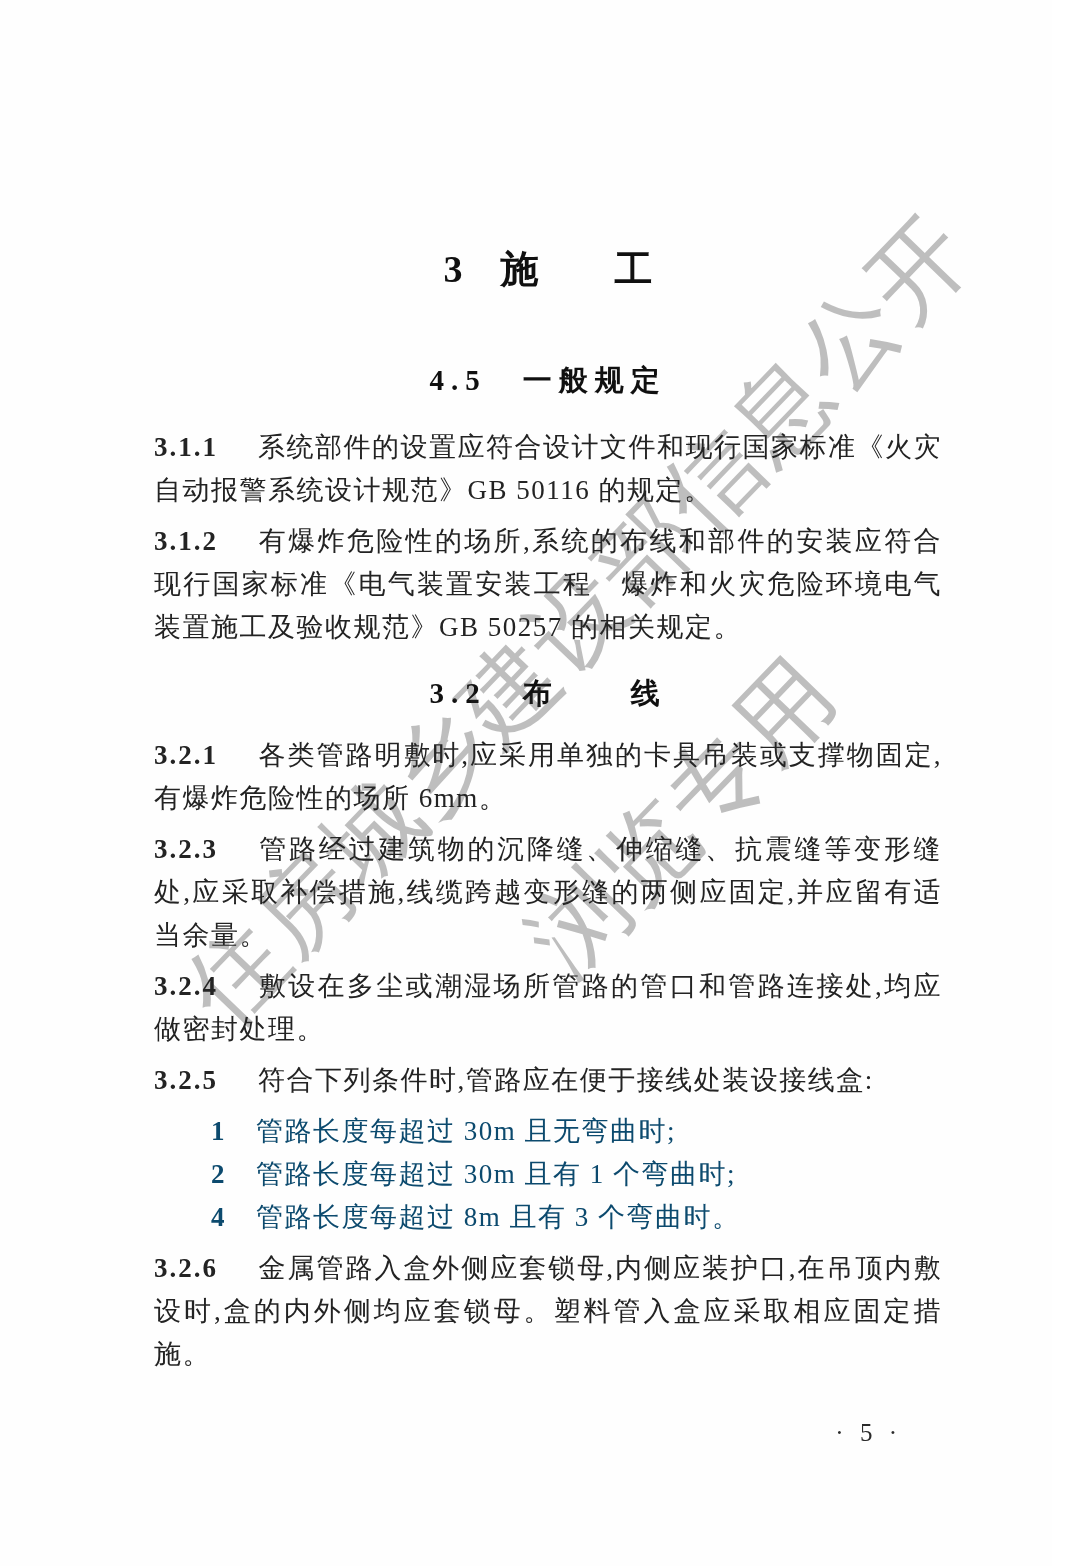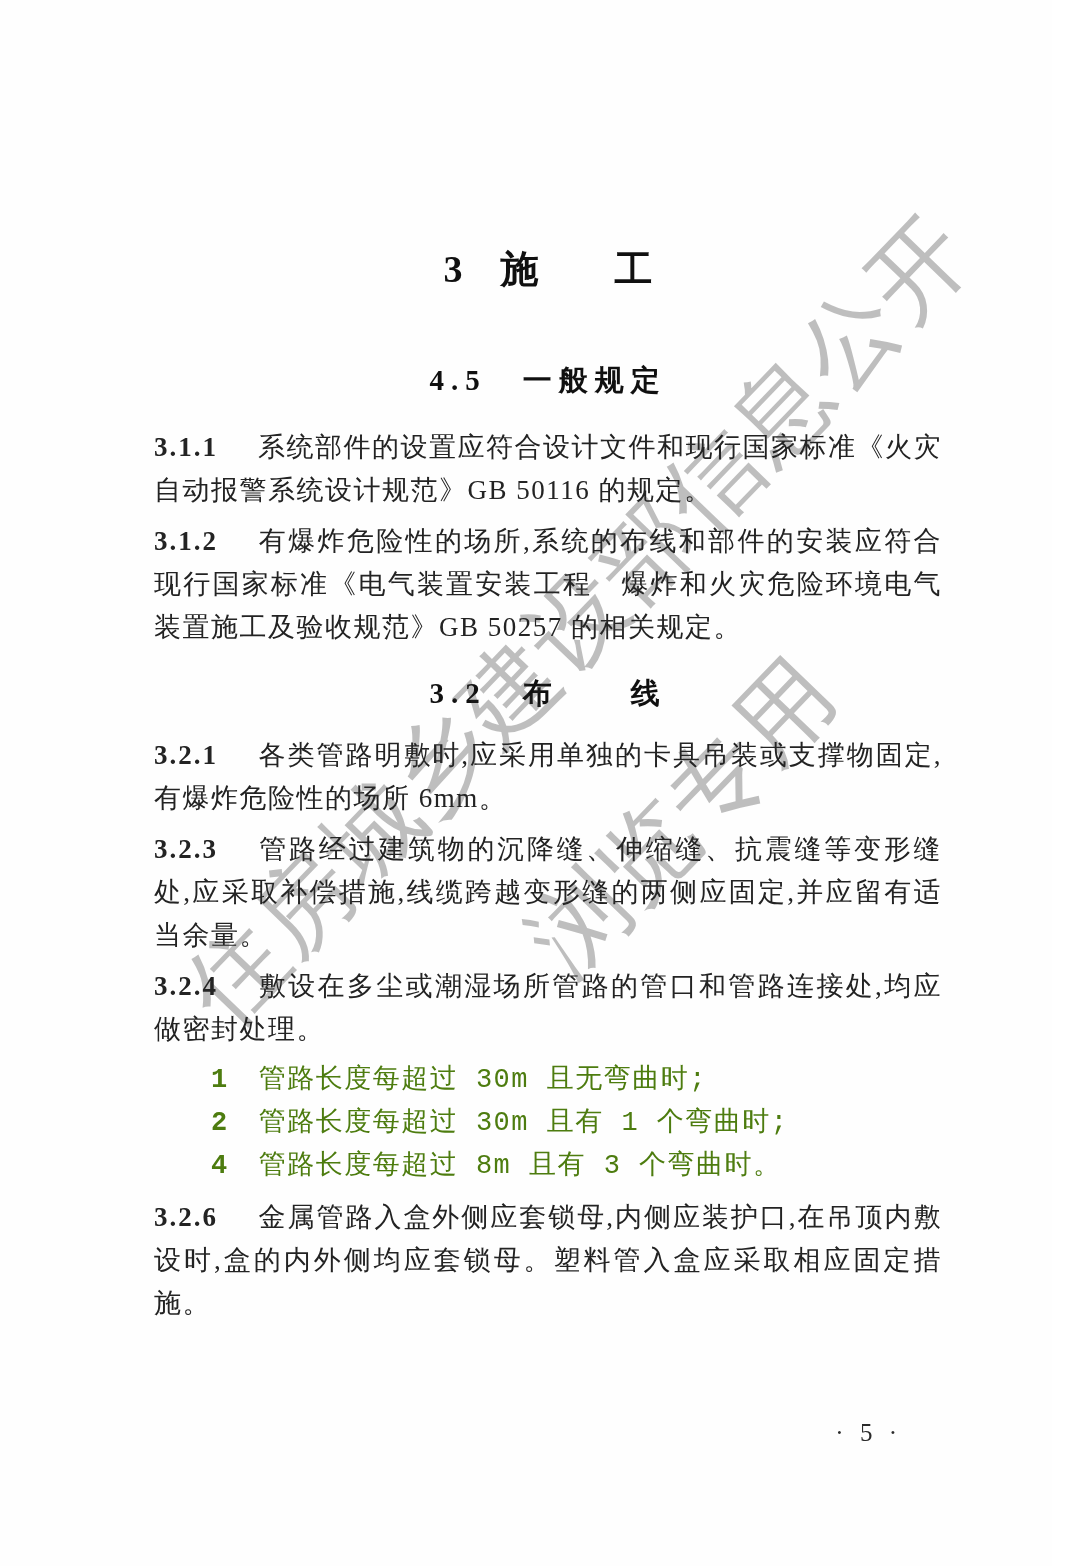--- a/index.html
+++ b/index.html
@@ -58,22 +58,21 @@
     letter-spacing: 2px;
     margin-right: 40px;
     white-space: nowrap;
   }
 
   .sub-item {
     padding-left: 65px;
     font-size: 27px;
     line-height: 43px;
     letter-spacing: 1.5px;
-    color: #4d7c0f;
-    font-family: Liberation Mono, monospace;
+    color: #0c4a6e;
   }
   .sub-num {
     font-weight: 700;
     margin-right: 30px;
   }
 
   .page-number {
     position: absolute;
     top: 1419px;
     right: 150px;
@@ -110,20 +109,21 @@
       <p class="para"><span class="clause-num">3.1.1</span><span>系统部件的设置应符合设计文件和现行国家标准《火灾自动报警系统设计规范》GB 50116 的规定。</span></p>
       <p class="para"><span class="clause-num">3.1.2</span><span>有爆炸危险性的场所,系统的布线和部件的安装应符合现行国家标准《电气装置安装工程　爆炸和火灾危险环境电气装置施工及验收规范》GB 50257 的相关规定。</span></p>
     </div>
 
     <div class="section-heading heading-2">3.2　布　　线</div>
 
     <div class="body-block-2">
       <p class="para"><span class="clause-num">3.2.1</span><span>各类管路明敷时,应采用单独的卡具吊装或支撑物固定,有爆炸危险性的场所 6mm。</span></p>
       <p class="para"><span class="clause-num">3.2.3</span><span>管路经过建筑物的沉降缝、伸缩缝、抗震缝等变形缝处,应采取补偿措施,线缆跨越变形缝的两侧应固定,并应留有适当余量。</span></p>
       <p class="para"><span class="clause-num">3.2.4</span><span>敷设在多尘或潮湿场所管路的管口和管路连接处,均应做密封处理。</span></p>
+      <p class="para"><span class="clause-num">3.2.5</span><span>符合下列条件时,管路应在便于接线处装设接线盒:</span></p>
 
       <div class="sub-item"><span class="sub-num">1</span><span>管路长度每超过 30m 且无弯曲时;</span></div>
       <div class="sub-item"><span class="sub-num">2</span><span>管路长度每超过 30m 且有 1 个弯曲时;</span></div>
       <div class="sub-item"><span class="sub-num">4</span><span>管路长度每超过 8m 且有 3 个弯曲时。</span></div>
 
       <p class="para"><span class="clause-num">3.2.6</span><span>金属管路入盒外侧应套锁母,内侧应装护口,在吊顶内敷设时,盒的内外侧均应套锁母。塑料管入盒应采取相应固定措施。</span></p>
     </div>
 
   </div>
 

